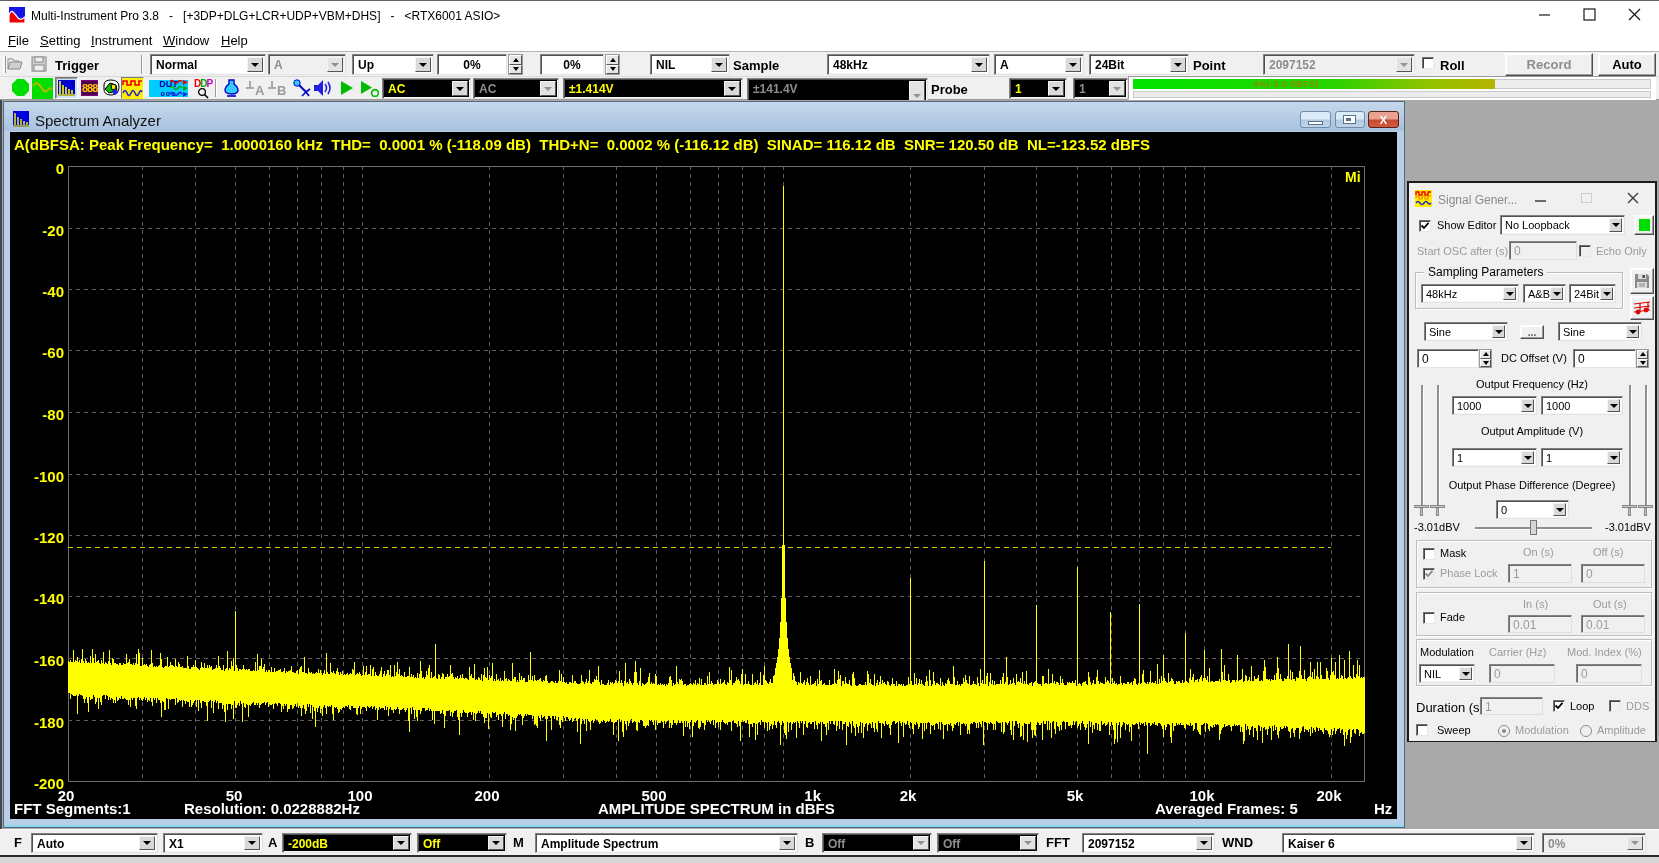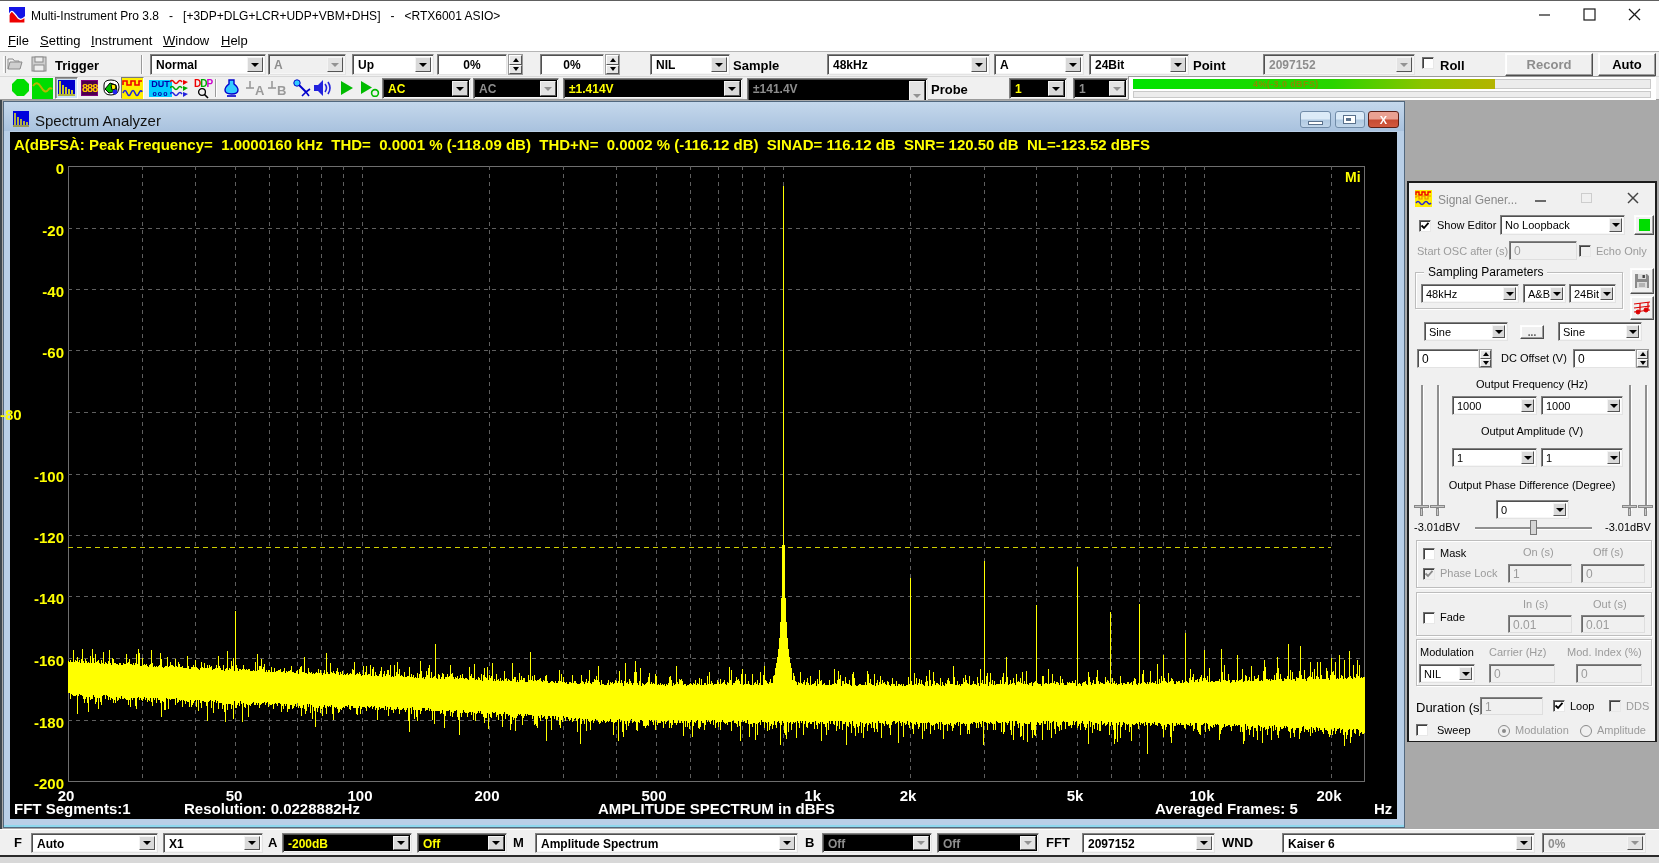--- a/index.html
+++ b/index.html
@@ -162,21 +162,21 @@
 <path d="M1 6 Q1 1 8 1 Q16 1 16 8 Q16 16 8 16 Q1 16 1 10 Z" fill="#fff" stroke="#000"></path>
 <path d="M2 10 L7 4 L13 6 L14 12 L6 14 Z" fill="#00bb00" stroke="#000"></path>
 <path d="M8 6 Q12 4 13 8 Q13 11 9 11 Z" fill="#ffee00" stroke="#000"></path>
 <circle cx="12" cy="13" r="2.4" fill="#2222ee"></circle>
   </svg>
 <svg class="a" style="left:122px;top:78px" width="21" height="21" viewBox="0 0 21 21">
 <rect width="21" height="21" fill="#ffee00"></rect>
 <path d="M1 7 L1 3 L5 3 L5 7 L9 7 L9 3 L13 3 L13 7 L17 7 L17 3 L20 3" stroke="#ee0000" stroke-width="1.6" fill="none"></path>
 <path d="M1 15 Q3 10 5 15 Q7 20 9 15 Q11 10 13 15 Q15 20 17 15 Q19 11 20 14" stroke="#2222dd" stroke-width="1.6" fill="none"></path>
   </svg>
-<div class="a" style="left:149px;top:80px;width:23px;height:17px;background:#00ccff;color:#0000aa;font-size:9px;font-weight:bold;text-align:center;line-height:9px">DUT<br><span style="font-size:7px;letter-spacing:1px">ooo</span></div>
+<div class="a" style="left:149px;top:80px;width:39px;height:17px;background:#00ccff;color:#0000aa;font-size:9px;font-weight:bold;text-align:center;line-height:9px">DUT<br><span style="font-size:7px;letter-spacing:1px">ooo</span></div>
 <svg class="a" style="left:170px;top:79px" width="18" height="18" viewBox="0 0 18 18">
 <path d="M0 3 q2 -3 4 0 q2 3 4 0 q2 -3 4 0" stroke="#ee0000" fill="none" stroke-width="1.4"></path>
     <polygon points="13,1 18,3 13,6" fill="#ee0000"></polygon>
 <path d="M0 9 q2 -3 4 0 q2 3 4 0 q2 -3 4 0" stroke="#00aa00" fill="none" stroke-width="1.4"></path>
     <polygon points="13,7 18,9 13,12" fill="#00aa00"></polygon>
 <path d="M0 15 q2 -3 4 0 q2 3 4 0 q2 -3 4 0" stroke="#2222dd" fill="none" stroke-width="1.4"></path>
     <polygon points="13,13 18,15 13,18" fill="#2222dd"></polygon>
   </svg>
 <div class="a" style="left:194px;top:78px;width:18px;height:10px;font-size:10px;font-weight:bold;letter-spacing:-1px"><span style="color:#ee0000">D</span><span style="color:#00aa00">D</span><span style="color:#cc00cc">P</span></div>
 <svg class="a" style="left:197px;top:87px" width="12" height="12" viewBox="0 0 12 12">
@@ -284,21 +284,21 @@
     <rect x="68.5" y="166.5" width="1296" height="615" fill="none" stroke="#6e6e6e"></rect>
     <path d="M68 228.5H1364 M68 289.5H1364 M68 350.5H1364 M68 412.5H1364 M68 474.5H1364 M68 535.5H1364 M68 596.5H1364 M68 658.5H1364 M68 720.5H1364" stroke="#5f5f5f" stroke-dasharray="4 4" fill="none"></path>
     <path d="M142.5 166V781 M195.5 166V781 M235.5 166V781 M269.5 166V781 M297.5 166V781 M321.5 166V781 M343.5 166V781 M362.5 166V781 M489.5 166V781 M563.5 166V781 M616.5 166V781 M656.5 166V781 M690.5 166V781 M718.5 166V781 M742.5 166V781 M764.5 166V781 M783.5 166V781 M910.5 166V781 M984.5 166V781 M1036.5 166V781 M1077.5 166V781 M1111.5 166V781 M1139.5 166V781 M1163.5 166V781 M1185.5 166V781 M1204.5 166V781 M1331.5 166V781" stroke="#5f5f5f" stroke-dasharray="4 4" fill="none"></path>
     <path d="M68 547.5H1331" stroke="#cfcf00" stroke-dasharray="5 4" fill="none"></path>
     <path d="M68.5 661V693M69.5 662V693M70.5 660V699M71.5 662V694M72.5 662V695M73.5 650V696M74.5 662V696M75.5 660V696M76.5 661V695M77.5 657V714M78.5 662V696M79.5 660V694M80.5 663V695M81.5 659V695M82.5 649V696M83.5 661V699M84.5 663V703M85.5 659V699M86.5 661V697M87.5 663V703M88.5 662V712M89.5 663V697M90.5 656V700M91.5 663V699M92.5 649V699M93.5 658V695M94.5 663V697M95.5 654V704M96.5 662V702M97.5 661V698M98.5 660V709M99.5 663V698M100.5 664V702M101.5 660V705M102.5 663V696M103.5 652V695M104.5 664V695M105.5 662V699M106.5 663V695M107.5 664V696M108.5 661V700M109.5 650V697M110.5 663V700M111.5 665V698M112.5 658V699M113.5 659V703M114.5 663V700M115.5 663V703M116.5 664V697M117.5 664V701M118.5 665V700M119.5 663V698M120.5 663V699M121.5 665V696M122.5 665V699M123.5 663V699M124.5 664V698M125.5 664V699M126.5 654V700M127.5 663V700M128.5 662V705M129.5 659V700M130.5 664V707M131.5 664V698M132.5 665V700M133.5 663V698M134.5 665V698M135.5 663V706M136.5 654V709M137.5 664V698M138.5 649V697M139.5 653V700M140.5 666V698M141.5 666V700M142.5 658V701M143.5 665V699M144.5 664V697M145.5 665V700M146.5 664V698M147.5 666V702M148.5 667V700M149.5 665V701M150.5 664V698M151.5 650V702M152.5 663V706M153.5 667V698M154.5 666V700M155.5 667V698M156.5 666V703M157.5 667V698M158.5 666V700M159.5 665V700M160.5 653V703M161.5 659V717M162.5 667V701M163.5 668V702M164.5 667V710M165.5 666V710M166.5 666V698M167.5 657V699M168.5 667V709M169.5 666V699M170.5 662V700M171.5 665V699M172.5 665V699M173.5 666V699M174.5 667V699M175.5 659V705M176.5 666V698M177.5 667V703M178.5 662V702M179.5 664V700M180.5 667V701M181.5 667V700M182.5 666V707M183.5 668V700M184.5 668V701M185.5 668V704M186.5 668V701M187.5 656V702M188.5 666V702M189.5 669V707M190.5 669V700M191.5 667V707M192.5 667V705M193.5 665V703M194.5 667V701M195.5 660V700M196.5 667V707M197.5 668V700M198.5 669V711M199.5 670V700M200.5 668V703M201.5 662V708M202.5 667V701M203.5 668V701M204.5 663V702M205.5 668V702M206.5 668V706M207.5 665V721M208.5 668V702M209.5 665V701M210.5 667V700M211.5 666V708M212.5 670V701M213.5 669V713M214.5 669V702M215.5 668V700M216.5 665V703M217.5 668V701M218.5 656V709M219.5 666V703M220.5 668V703M221.5 670V703M222.5 670V709M223.5 665V705M224.5 671V712M225.5 669V722M226.5 668V704M227.5 651V710M228.5 670V704M229.5 668V704M230.5 669V704M231.5 661V709M232.5 666V705M233.5 658V719M234.5 671V701M235.5 611V708M236.5 665V708M237.5 668V705M238.5 671V703M239.5 669V706M240.5 669V701M241.5 670V704M242.5 669V722M243.5 665V703M244.5 669V707M245.5 670V708M246.5 669V704M247.5 670V705M248.5 669V717M249.5 669V705M250.5 671V706M251.5 671V704M252.5 671V703M253.5 670V702M254.5 671V705M255.5 662V705M256.5 671V703M257.5 654V705M258.5 670V703M259.5 666V708M260.5 666V705M261.5 659V704M262.5 669V703M263.5 667V703M264.5 664V702M265.5 672V705M266.5 670V703M267.5 672V702M268.5 670V707M269.5 670V704M270.5 672V705M271.5 667V705M272.5 672V704M273.5 672V709M274.5 668V704M275.5 672V703M276.5 671V704M277.5 671V706M278.5 670V703M279.5 670V703M280.5 669V704M281.5 672V712M282.5 672V706M283.5 671V709M284.5 668V704M285.5 673V706M286.5 671V704M287.5 672V712M288.5 671V709M289.5 671V709M290.5 670V705M291.5 666V705M292.5 672V709M293.5 672V708M294.5 673V706M295.5 673V704M296.5 671V707M297.5 670V703M298.5 674V708M299.5 669V706M300.5 667V708M301.5 666V716M302.5 672V708M303.5 672V705M304.5 657V709M305.5 673V714M306.5 673V711M307.5 674V704M308.5 668V707M309.5 672V704M310.5 673V713M311.5 672V705M312.5 674V719M313.5 673V707M314.5 674V711M315.5 673V727M316.5 672V708M317.5 673V712M318.5 669V708M319.5 673V706M320.5 670V713M321.5 673V709M322.5 675V716M323.5 673V707M324.5 670V705M325.5 674V708M326.5 653V714M327.5 672V706M328.5 674V707M329.5 674V706M330.5 663V707M331.5 672V705M332.5 673V714M333.5 671V720M334.5 673V707M335.5 674V708M336.5 671V707M337.5 668V709M338.5 672V713M339.5 675V712M340.5 672V709M341.5 674V710M342.5 671V708M343.5 675V707M344.5 674V708M345.5 675V706M346.5 674V706M347.5 673V707M348.5 675V705M349.5 674V709M350.5 673V710M351.5 674V706M352.5 669V706M353.5 670V708M354.5 662V708M355.5 675V708M356.5 674V714M357.5 673V715M358.5 674V708M359.5 672V706M360.5 674V714M361.5 676V709M362.5 675V707M363.5 666V707M364.5 675V707M365.5 672V708M366.5 666V711M367.5 675V706M368.5 674V707M369.5 674V708M370.5 665V707M371.5 676V706M372.5 669V709M373.5 667V707M374.5 676V706M375.5 672V710M376.5 675V708M377.5 676V720M378.5 676V710M379.5 674V707M380.5 671V709M381.5 667V708M382.5 677V708M383.5 674V708M384.5 671V710M385.5 676V706M386.5 674V710M387.5 670V707M388.5 670V716M389.5 675V709M390.5 665V707M391.5 677V710M392.5 676V710M393.5 677V713M394.5 665V709M395.5 676V710M396.5 672V709M397.5 662V707M398.5 674V709M399.5 669V714M400.5 676V710M401.5 675V710M402.5 676V709M403.5 677V708M404.5 672V710M405.5 677V712M406.5 677V710M407.5 676V708M408.5 676V721M409.5 667V732M410.5 677V708M411.5 674V714M412.5 677V707M413.5 675V710M414.5 678V719M415.5 677V710M416.5 678V717M417.5 673V721M418.5 678V710M419.5 674V710M420.5 661V714M421.5 671V711M422.5 678V708M423.5 677V708M424.5 679V708M425.5 677V711M426.5 671V710M427.5 675V710M428.5 668V708M429.5 665V711M430.5 678V709M431.5 672V711M432.5 678V720M433.5 677V711M434.5 676V724M435.5 644V711M436.5 678V711M437.5 679V711M438.5 674V711M439.5 675V711M440.5 679V714M441.5 677V713M442.5 673V710M443.5 674V714M444.5 679V728M445.5 677V716M446.5 677V711M447.5 674V711M448.5 677V711M449.5 676V710M450.5 665V716M451.5 674V712M452.5 673V717M453.5 677V713M454.5 679V711M455.5 677V711M456.5 678V710M457.5 676V717M458.5 679V720M459.5 678V735M460.5 675V713M461.5 678V717M462.5 674V713M463.5 678V710M464.5 679V712M465.5 678V713M466.5 678V713M467.5 679V717M468.5 680V713M469.5 667V712M470.5 676V712M471.5 674V715M472.5 678V712M473.5 678V720M474.5 664V713M475.5 680V721M476.5 679V714M477.5 680V713M478.5 677V711M479.5 678V713M480.5 680V711M481.5 674V714M482.5 681V714M483.5 675V717M484.5 668V723M485.5 677V718M486.5 678V718M487.5 667V713M488.5 680V729M489.5 675V714M490.5 678V717M491.5 676V718M492.5 663V712M493.5 681V713M494.5 679V713M495.5 681V712M496.5 674V717M497.5 680V715M498.5 679V720M499.5 681V714M500.5 678V714M501.5 681V716M502.5 680V727M503.5 681V714M504.5 671V712M505.5 679V719M506.5 678V714M507.5 681V714M508.5 679V716M509.5 680V715M510.5 681V730M511.5 681V724M512.5 663V717M513.5 679V720M514.5 677V718M515.5 677V731M516.5 682V718M517.5 680V716M518.5 682V714M519.5 673V715M520.5 680V714M521.5 676V716M522.5 680V725M523.5 678V718M524.5 678V716M525.5 682V714M526.5 682V716M527.5 682V714M528.5 675V715M529.5 680V715M530.5 652V715M531.5 680V715M532.5 676V719M533.5 681V716M534.5 675V725M535.5 680V724M536.5 681V726M537.5 680V728M538.5 680V716M539.5 679V718M540.5 678V721M541.5 681V715M542.5 682V718M543.5 680V717M544.5 681V716M545.5 676V719M546.5 675V741M547.5 681V719M548.5 683V716M549.5 683V716M550.5 682V718M551.5 681V730M552.5 681V716M553.5 682V716M554.5 683V719M555.5 681V716M556.5 683V720M557.5 683V720M558.5 681V717M559.5 670V725M560.5 681V728M561.5 674V720M562.5 682V722M563.5 677V716M564.5 682V718M565.5 683V721M566.5 682V717M567.5 684V717M568.5 684V719M569.5 682V721M570.5 682V720M571.5 683V718M572.5 675V722M573.5 683V721M574.5 681V719M575.5 681V718M576.5 683V721M577.5 684V732M578.5 684V719M579.5 684V718M580.5 683V744M581.5 675V724M582.5 681V719M583.5 682V720M584.5 684V724M585.5 682V719M586.5 679V731M587.5 683V719M588.5 681V721M589.5 670V722M590.5 683V730M591.5 684V721M592.5 682V720M593.5 682V723M594.5 679V721M595.5 680V719M596.5 676V720M597.5 680V720M598.5 666V722M599.5 682V724M600.5 685V723M601.5 680V721M602.5 684V722M603.5 684V720M604.5 685V721M605.5 685V723M606.5 685V722M607.5 683V721M608.5 680V722M609.5 685V721M610.5 682V719M611.5 683V722M612.5 682V722M613.5 684V735M614.5 683V723M615.5 680V722M616.5 681V722M617.5 683V720M618.5 681V741M619.5 671V719M620.5 683V722M621.5 680V720M622.5 683V732M623.5 686V737M624.5 681V721M625.5 663V724M626.5 683V730M627.5 682V721M628.5 684V726M629.5 679V723M630.5 681V720M631.5 683V719M632.5 685V723M633.5 683V722M634.5 672V721M635.5 661V722M636.5 672V730M637.5 683V731M638.5 685V722M639.5 681V723M640.5 668V720M641.5 686V720M642.5 683V721M643.5 684V726M644.5 685V726M645.5 684V728M646.5 683V726M647.5 682V725M648.5 677V726M649.5 673V720M650.5 684V721M651.5 682V720M652.5 684V722M653.5 683V725M654.5 684V720M655.5 674V730M656.5 676V720M657.5 685V725M658.5 684V723M659.5 685V723M660.5 683V723M661.5 685V721M662.5 684V722M663.5 685V728M664.5 684V721M665.5 686V724M666.5 684V722M667.5 685V721M668.5 683V720M669.5 677V728M670.5 676V723M671.5 680V728M672.5 686V725M673.5 683V720M674.5 685V723M675.5 684V723M676.5 666V725M677.5 682V723M678.5 684V720M679.5 679V723M680.5 680V723M681.5 679V721M682.5 681V723M683.5 685V736M684.5 684V721M685.5 684V727M686.5 686V721M687.5 685V727M688.5 685V723M689.5 684V729M690.5 683V722M691.5 684V720M692.5 685V737M693.5 683V726M694.5 684V722M695.5 680V723M696.5 685V721M697.5 683V720M698.5 684V728M699.5 678V729M700.5 685V727M701.5 679V721M702.5 685V723M703.5 685V723M704.5 683V730M705.5 683V725M706.5 685V720M707.5 676V722M708.5 684V720M709.5 672V722M710.5 684V724M711.5 681V721M712.5 683V720M713.5 685V725M714.5 684V720M715.5 684V728M716.5 684V723M717.5 680V722M718.5 682V727M719.5 684V722M720.5 679V730M721.5 684V722M722.5 683V720M723.5 682V722M724.5 680V723M725.5 684V724M726.5 685V723M727.5 682V725M728.5 683V722M729.5 667V722M730.5 680V722M731.5 670V731M732.5 685V721M733.5 683V720M734.5 683V723M735.5 681V723M736.5 677V724M737.5 680V727M738.5 679V721M739.5 681V726M740.5 684V741M741.5 674V722M742.5 669V720M743.5 685V722M744.5 684V721M745.5 674V723M746.5 684V723M747.5 684V720M748.5 681V724M749.5 684V737M750.5 685V724M751.5 685V724M752.5 674V727M753.5 685V723M754.5 683V723M755.5 682V740M756.5 684V724M757.5 680V735M758.5 685V723M759.5 683V722M760.5 672V725M761.5 685V720M762.5 685V722M763.5 675V722M764.5 666V728M765.5 680V722M766.5 681V723M767.5 683V731M768.5 684V722M769.5 682V730M770.5 679V726M771.5 683V724M772.5 683V729M773.5 676V725M774.5 675V721M775.5 668V725M776.5 663V728M777.5 657V722M778.5 649V721M779.5 638V723M780.5 622V745M781.5 598V725M782.5 545V721M783.5 186V723M784.5 545V733M785.5 598V735M786.5 622V739M787.5 638V722M788.5 649V732M789.5 657V723M790.5 663V722M791.5 668V730M792.5 680V724M793.5 673V722M794.5 676V723M795.5 681V722M796.5 682V738M797.5 685V721M798.5 682V723M799.5 683V728M800.5 672V721M801.5 683V723M802.5 684V721M803.5 682V735M804.5 680V724M805.5 685V721M806.5 682V727M807.5 678V728M808.5 683V723M809.5 685V722M810.5 676V724M811.5 685V724M812.5 684V722M813.5 684V722M814.5 683V729M815.5 681V721M816.5 686V725M817.5 679V729M818.5 684V723M819.5 670V724M820.5 681V722M821.5 680V741M822.5 685V722M823.5 684V724M824.5 683V724M825.5 685V727M826.5 685V735M827.5 685V723M828.5 685V730M829.5 680V721M830.5 685V724M831.5 685V721M832.5 684V721M833.5 684V724M834.5 669V725M835.5 683V721M836.5 684V731M837.5 680V726M838.5 671V721M839.5 679V729M840.5 675V721M841.5 686V721M842.5 681V730M843.5 681V724M844.5 684V724M845.5 677V722M846.5 683V745M847.5 684V726M848.5 684V727M849.5 680V722M850.5 685V724M851.5 686V733M852.5 674V721M853.5 672V726M854.5 678V728M855.5 685V736M856.5 686V724M857.5 686V727M858.5 685V733M859.5 684V726M860.5 684V722M861.5 685V733M862.5 685V723M863.5 685V738M864.5 685V727M865.5 682V724M866.5 685V723M867.5 671V731M868.5 674V725M869.5 683V723M870.5 679V724M871.5 684V728M872.5 685V722M873.5 685V728M874.5 674V732M875.5 686V723M876.5 683V729M877.5 680V732M878.5 685V721M879.5 682V723M880.5 676V723M881.5 684V738M882.5 680V723M883.5 683V724M884.5 682V726M885.5 684V721M886.5 685V724M887.5 681V725M888.5 682V724M889.5 685V728M890.5 686V735M891.5 684V725M892.5 678V722M893.5 684V721M894.5 684V721M895.5 686V724M896.5 681V723M897.5 686V722M898.5 684V743M899.5 684V721M900.5 685V723M901.5 684V726M902.5 686V722M903.5 684V737M904.5 686V723M905.5 686V725M906.5 685V724M907.5 685V721M908.5 677V725M909.5 684V728M910.5 578V722M911.5 681V723M912.5 685V729M913.5 685V734M914.5 673V724M915.5 684V725M916.5 678V722M917.5 685V724M918.5 683V729M919.5 679V727M920.5 684V723M921.5 680V723M922.5 684V739M923.5 685V723M924.5 686V731M925.5 682V723M926.5 676V729M927.5 681V723M928.5 686V722M929.5 670V723M930.5 680V734M931.5 686V725M932.5 684V726M933.5 672V725M934.5 681V730M935.5 685V724M936.5 683V723M937.5 683V724M938.5 684V729M939.5 685V722M940.5 678V730M941.5 686V722M942.5 682V724M943.5 685V739M944.5 686V725M945.5 683V725M946.5 684V724M947.5 680V731M948.5 678V724M949.5 681V725M950.5 684V723M951.5 684V726M952.5 684V731M953.5 666V728M954.5 677V724M955.5 685V725M956.5 685V723M957.5 681V722M958.5 685V726M959.5 684V722M960.5 686V735M961.5 684V724M962.5 684V724M963.5 678V723M964.5 682V724M965.5 675V726M966.5 680V724M967.5 683V734M968.5 684V730M969.5 676V734M970.5 685V724M971.5 685V723M972.5 684V724M973.5 681V722M974.5 684V722M975.5 684V723M976.5 685V728M977.5 677V723M978.5 683V728M979.5 686V722M980.5 669V724M981.5 683V727M982.5 680V721M983.5 684V745M984.5 561V722M985.5 684V722M986.5 676V723M987.5 673V730M988.5 686V723M989.5 682V724M990.5 673V722M991.5 684V723M992.5 680V724M993.5 685V730M994.5 681V724M995.5 685V730M996.5 684V721M997.5 684V722M998.5 684V723M999.5 684V723M1000.5 680V723M1001.5 684V732M1002.5 677V722M1003.5 673V734M1004.5 684V732M1005.5 682V722M1006.5 657V723M1007.5 677V725M1008.5 685V723M1009.5 684V721M1010.5 680V730M1011.5 684V735M1012.5 683V721M1013.5 678V740M1014.5 683V726M1015.5 685V721M1016.5 674V721M1017.5 682V724M1018.5 681V728M1019.5 682V723M1020.5 678V737M1021.5 683V736M1022.5 672V726M1023.5 684V740M1024.5 681V723M1025.5 684V724M1026.5 671V724M1027.5 684V742M1028.5 685V724M1029.5 683V724M1030.5 683V722M1031.5 682V730M1032.5 686V738M1033.5 683V730M1034.5 682V735M1035.5 681V736M1036.5 605V725M1037.5 683V722M1038.5 684V723M1039.5 684V725M1040.5 684V725M1041.5 686V723M1042.5 676V740M1043.5 676V721M1044.5 684V724M1045.5 683V724M1046.5 683V721M1047.5 684V730M1048.5 669V721M1049.5 684V730M1050.5 683V723M1051.5 683V738M1052.5 674V722M1053.5 683V721M1054.5 681V729M1055.5 684V734M1056.5 682V722M1057.5 682V726M1058.5 683V727M1059.5 685V731M1060.5 676V725M1061.5 683V730M1062.5 679V722M1063.5 683V721M1064.5 685V722M1065.5 685V729M1066.5 685V722M1067.5 682V722M1068.5 683V726M1069.5 682V726M1070.5 683V725M1071.5 683V728M1072.5 681V725M1073.5 683V721M1074.5 683V725M1075.5 680V722M1076.5 686V721M1077.5 567V728M1078.5 684V726M1079.5 683V724M1080.5 684V730M1081.5 686V723M1082.5 683V721M1083.5 682V724M1084.5 682V727M1085.5 681V730M1086.5 684V728M1087.5 685V724M1088.5 672V744M1089.5 677V721M1090.5 682V727M1091.5 685V722M1092.5 683V733M1093.5 680V725M1094.5 684V729M1095.5 684V723M1096.5 677V723M1097.5 670V730M1098.5 681V724M1099.5 684V731M1100.5 682V731M1101.5 683V721M1102.5 683V725M1103.5 684V724M1104.5 684V723M1105.5 677V726M1106.5 682V725M1107.5 680V724M1108.5 681V722M1109.5 683V735M1110.5 612V726M1111.5 684V722M1112.5 678V725M1113.5 683V730M1114.5 681V744M1115.5 684V739M1116.5 683V723M1117.5 685V742M1118.5 684V725M1119.5 684V722M1120.5 676V738M1121.5 683V727M1122.5 685V725M1123.5 683V722M1124.5 683V723M1125.5 684V730M1126.5 684V724M1127.5 682V725M1128.5 682V724M1129.5 684V732M1130.5 683V727M1131.5 682V741M1132.5 685V724M1133.5 681V725M1134.5 678V725M1135.5 679V724M1136.5 684V723M1137.5 685V724M1138.5 683V729M1139.5 604V722M1140.5 684V725M1141.5 683V723M1142.5 674V724M1143.5 670V723M1144.5 682V726M1145.5 683V722M1146.5 684V725M1147.5 682V754M1148.5 684V723M1149.5 682V723M1150.5 671V726M1151.5 683V725M1152.5 682V723M1153.5 683V724M1154.5 683V722M1155.5 681V725M1156.5 684V725M1157.5 664V726M1158.5 684V723M1159.5 679V723M1160.5 683V724M1161.5 676V726M1162.5 681V729M1163.5 655V737M1164.5 678V725M1165.5 681V730M1166.5 682V727M1167.5 683V724M1168.5 673V724M1169.5 682V725M1170.5 681V737M1171.5 678V743M1172.5 679V723M1173.5 681V731M1174.5 684V726M1175.5 684V726M1176.5 681V723M1177.5 682V725M1178.5 681V724M1179.5 681V725M1180.5 683V723M1181.5 683V725M1182.5 680V725M1183.5 683V725M1184.5 682V728M1185.5 633V729M1186.5 681V724M1187.5 682V725M1188.5 683V725M1189.5 678V726M1190.5 669V723M1191.5 680V726M1192.5 677V725M1193.5 674V731M1194.5 682V729M1195.5 680V723M1196.5 680V723M1197.5 679V730M1198.5 682V732M1199.5 679V734M1200.5 677V735M1201.5 675V725M1202.5 681V725M1203.5 678V724M1204.5 650V723M1205.5 678V732M1206.5 680V723M1207.5 676V724M1208.5 682V729M1209.5 668V731M1210.5 682V726M1211.5 681V727M1212.5 681V728M1213.5 682V725M1214.5 682V727M1215.5 681V724M1216.5 681V725M1217.5 681V724M1218.5 681V725M1219.5 679V740M1220.5 682V734M1221.5 649V730M1222.5 672V728M1223.5 680V727M1224.5 665V724M1225.5 680V727M1226.5 681V726M1227.5 681V726M1228.5 674V725M1229.5 680V725M1230.5 683V727M1231.5 682V731M1232.5 680V726M1233.5 680V726M1234.5 680V724M1235.5 682V726M1236.5 680V725M1237.5 655V726M1238.5 681V725M1239.5 680V725M1240.5 680V732M1241.5 679V727M1242.5 669V732M1243.5 682V744M1244.5 681V741M1245.5 675V724M1246.5 676V730M1247.5 681V726M1248.5 680V729M1249.5 677V735M1250.5 681V730M1251.5 666V727M1252.5 681V726M1253.5 681V737M1254.5 676V728M1255.5 679V728M1256.5 679V731M1257.5 678V740M1258.5 675V725M1259.5 681V726M1260.5 681V731M1261.5 680V727M1262.5 681V743M1263.5 671V728M1264.5 660V727M1265.5 667V730M1266.5 679V729M1267.5 679V735M1268.5 680V729M1269.5 679V726M1270.5 681V728M1271.5 679V740M1272.5 680V726M1273.5 680V731M1274.5 675V725M1275.5 680V730M1276.5 673V727M1277.5 657V735M1278.5 668V738M1279.5 679V731M1280.5 674V727M1281.5 679V729M1282.5 681V729M1283.5 681V728M1284.5 678V726M1285.5 679V728M1286.5 679V726M1287.5 676V727M1288.5 644V731M1289.5 679V732M1290.5 670V738M1291.5 680V729M1292.5 672V728M1293.5 679V733M1294.5 679V737M1295.5 681V730M1296.5 677V728M1297.5 678V728M1298.5 678V728M1299.5 671V739M1300.5 646V733M1301.5 675V731M1302.5 679V727M1303.5 679V726M1304.5 670V732M1305.5 679V729M1306.5 681V730M1307.5 678V730M1308.5 677V732M1309.5 676V729M1310.5 662V736M1311.5 677V727M1312.5 672V733M1313.5 679V728M1314.5 669V730M1315.5 679V732M1316.5 676V727M1317.5 662V728M1318.5 677V731M1319.5 679V728M1320.5 662V730M1321.5 675V730M1322.5 679V732M1323.5 679V734M1324.5 679V728M1325.5 679V730M1326.5 668V730M1327.5 671V731M1328.5 678V734M1329.5 680V737M1330.5 675V735M1331.5 658V729M1332.5 672V735M1333.5 671V731M1334.5 675V728M1335.5 662V734M1336.5 679V731M1337.5 678V729M1338.5 679V729M1339.5 655V728M1340.5 678V733M1341.5 675V730M1342.5 676V729M1343.5 679V735M1344.5 660V746M1345.5 678V732M1346.5 679V739M1347.5 678V735M1348.5 677V730M1349.5 651V729M1350.5 676V743M1351.5 678V737M1352.5 679V730M1353.5 665V729M1354.5 677V733M1355.5 678V734M1356.5 674V729M1357.5 660V729M1358.5 676V730M1359.5 665V736M1360.5 678V733M1361.5 677V732M1362.5 678V734M1363.5 677V734M1364.5 677V733" stroke="#ffff00" stroke-width="1" fill="none"></path>
   </svg>
 <div class="a mono" style="left:0px;top:160px;width:64px;text-align:right;font-size:15px;color:#ffff00">0</div>
 <div class="a mono" style="left:0px;top:222px;width:64px;text-align:right;font-size:15px;color:#ffff00">-20</div>
 <div class="a mono" style="left:0px;top:283px;width:64px;text-align:right;font-size:15px;color:#ffff00">-40</div>
 <div class="a mono" style="left:0px;top:344px;width:64px;text-align:right;font-size:15px;color:#ffff00">-60</div>
-<div class="a mono" style="left:0px;top:406px;width:64px;font-size:15px;color:#ffff00">-80</div>
+<div class="a mono" style="left:0px;top:406px;width:64px;text-align:right;font-size:15px;color:#ffff00">-80</div>
 <div class="a mono" style="left:0px;top:468px;width:64px;text-align:right;font-size:15px;color:#ffff00">-100</div>
 <div class="a mono" style="left:0px;top:529px;width:64px;text-align:right;font-size:15px;color:#ffff00">-120</div>
 <div class="a mono" style="left:0px;top:590px;width:64px;text-align:right;font-size:15px;color:#ffff00">-140</div>
 <div class="a mono" style="left:0px;top:652px;width:64px;text-align:right;font-size:15px;color:#ffff00">-160</div>
 <div class="a mono" style="left:0px;top:714px;width:64px;text-align:right;font-size:15px;color:#ffff00">-180</div>
 <div class="a mono" style="left:0px;top:775px;width:64px;text-align:right;font-size:15px;color:#ffff00">-200</div>
 <div class="a mono" style="left:26px;top:787px;width:80px;text-align:center;font-size:15px;color:#fff">20</div>
 <div class="a mono" style="left:194px;top:787px;width:80px;text-align:center;font-size:15px;color:#fff">50</div>
 <div class="a mono" style="left:320px;top:787px;width:80px;text-align:center;font-size:15px;color:#fff">100</div>
 <div class="a mono" style="left:447px;top:787px;width:80px;text-align:center;font-size:15px;color:#fff">200</div>

